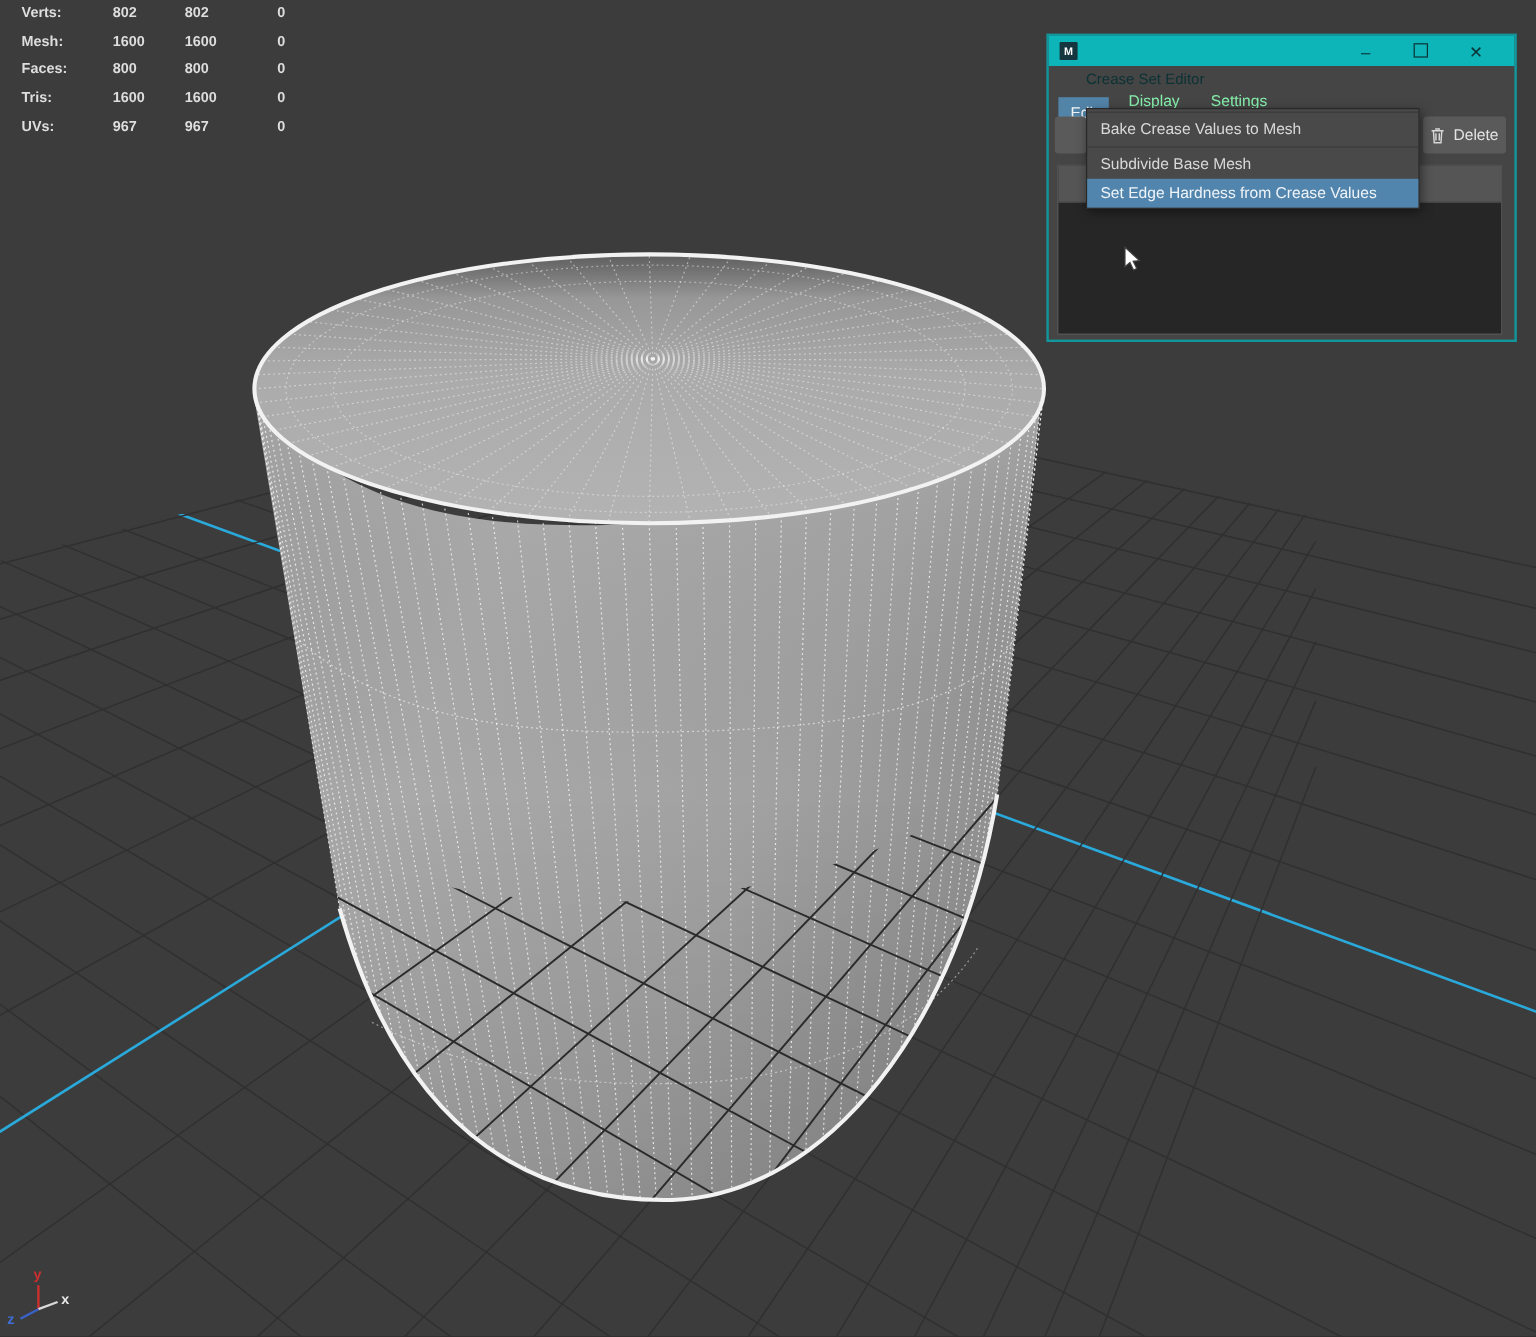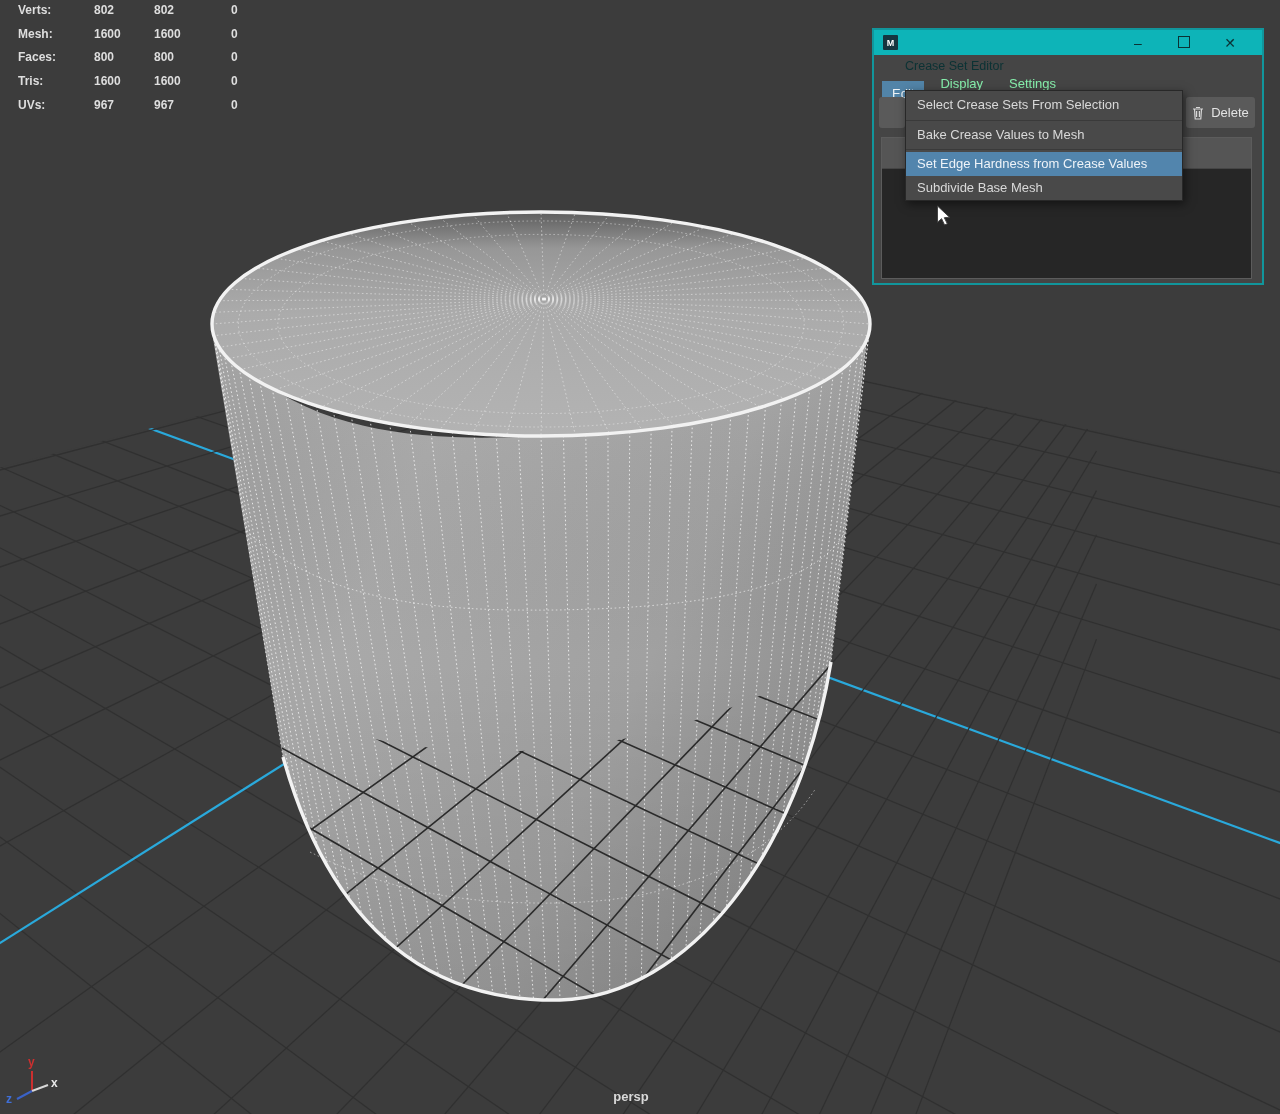--- a/index.html
+++ b/index.html
@@ -324,21 +324,20 @@
 
   <svg class="gizmo" width="64" height="60">
     <line x1="30" y1="38" x2="30" y2="18" stroke="#cc2f2f" stroke-width="2"></line>
     <line x1="30" y1="38" x2="46" y2="32" stroke="#d8d8d8" stroke-width="2"></line>
     <line x1="30" y1="38" x2="15" y2="46" stroke="#3a62c8" stroke-width="2"></line>
     <text x="26" y="13" fill="#cc2f2f" font-size="12" font-weight="bold">y</text>
     <text x="49" y="34" fill="#e8e8e8" font-size="12" font-weight="bold">x</text>
     <text x="4" y="50" fill="#3f6fd8" font-size="12" font-weight="bold">z</text>
   </svg>
 
-  <div class="persp-label">persp</div>
 
   <div class="csew">
     <div class="titlebar">
       <div class="maya-icon">M</div>
       <div class="win-title">Crease Set Editor</div>
       <div class="win-controls">
         <div class="wc">–</div>
         <div class="wc"><span class="wc-max-box"></span></div>
         <div class="wc">✕</div>
       </div>
@@ -357,26 +356,25 @@
         <path d="M4 1.5 h4 M1 3 h10 M2.5 3 l0.7 10 h5.6 L9.5 3 M4.6 5 v6 M7.4 5 v6" stroke="#d8d8d8" stroke-width="1.2" fill="none"></path>
       </svg>
       <span>Delete</span>
     </div>
 
     <div class="cs-panel">
       <div class="cs-panel-header"></div>
     </div>
 
     <div class="dropdown">
-      <div class="dd-item first">Select Crease Sets From Selection</div>
       <div class="dd-sep"></div>
       <div class="dd-item">Bake Crease Values to Mesh</div>
       <div class="dd-sep"></div>
+      <div class="dd-item">Subdivide Base Mesh</div>
       <div class="dd-item active">Set Edge Hardness from Crease Values</div>
-      <div class="dd-item">Subdivide Base Mesh</div>
     </div>
   </div>
 
   <svg class="cursor" width="17" height="23">
     <path d="M1.5 1 L1.5 17.2 L5.6 13.7 L8.6 20 L11.3 18.7 L8.3 12.7 L13.5 12.2 Z" fill="#ffffff" stroke="#444" stroke-width="1"></path>
   </svg>
 
 </div>
 
 </body></html>

